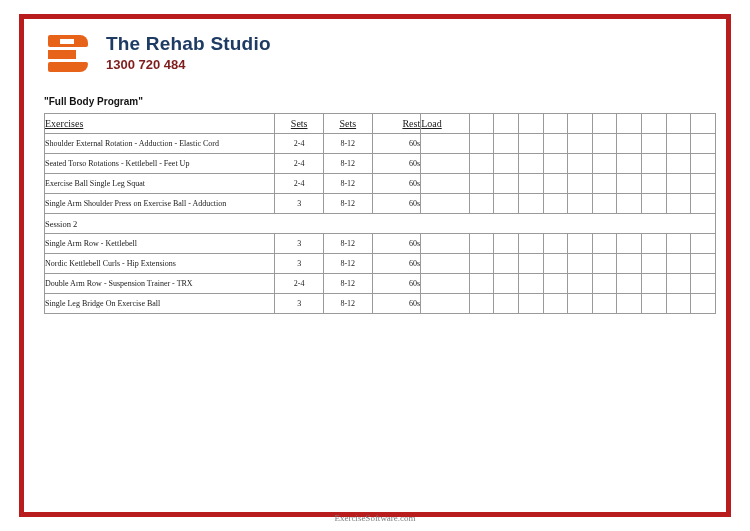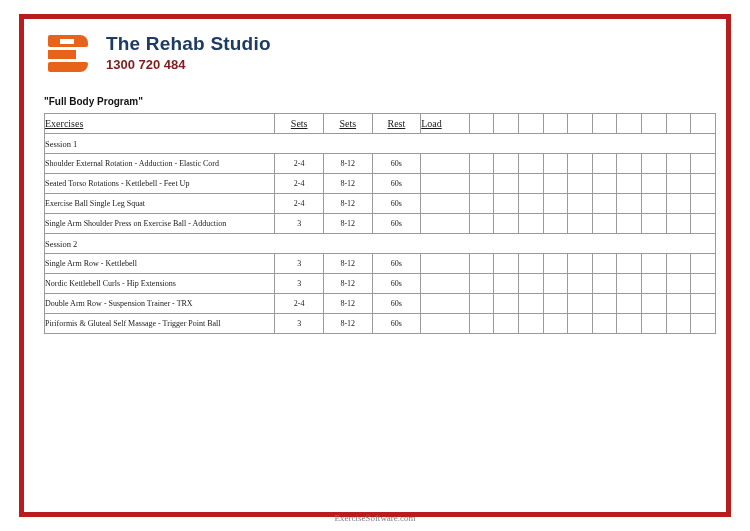--- a/index.html
+++ b/index.html
@@ -119,21 +119,21 @@
   table.program td, table.program th {
     border: 1px solid #9a9a9a;
     padding: 0;
     height: 20px;
     box-sizing: border-box;
     font-weight: normal;
   }
   .c-ex      { width: 218px; text-align: left; padding-left: 6px; }
   .c-sets    { width: 46px;  text-align: center; margin-top: 19px; }
   .c-reps    { width: 46px;  text-align: center; }
-  .c-rest    { width: 46px;  text-align: center; }
+  .c-rest    { width: 46px;  text-align: right; }
   .c-load    { width: 46px;  }
   .c-blank   { width: 23.3px; }
   thead td {
     font-weight: bold;
     font-size: 10px;
     text-decoration: underline;
   }
   .session-row td {
     font-weight: bold;
     font-size: 8.5px;
@@ -186,23 +186,20 @@
           <td class="c-blank"></td>
           <td class="c-blank"></td>
           <td class="c-blank"></td>
           <td class="c-blank"></td>
           <td class="c-blank"></td>
           <td class="c-blank"></td>
           <td class="c-blank"></td>
         </tr>
       </thead>
       <tbody id="table-body">
-          <tr class="session-row">
-            <td colspan="15">Session 1</td>
-          </tr>
           <tr>
             <td class="c-ex">Shoulder External Rotation - Adduction - Elastic Cord</td>
             <td class="c-sets">2-4</td>
             <td class="c-reps">8-12</td>
             <td class="c-rest">60s</td>
             <td class="c-load"></td>
             <td class="c-blank"></td>
             <td class="c-blank"></td>
             <td class="c-blank"></td>
             <td class="c-blank"></td>
@@ -312,21 +309,21 @@
             <td class="c-blank"></td>
             <td class="c-blank"></td>
             <td class="c-blank"></td>
             <td class="c-blank"></td>
             <td class="c-blank"></td>
             <td class="c-blank"></td>
             <td class="c-blank"></td>
             <td class="c-blank"></td>
           </tr>
           <tr>
-            <td class="c-ex">Piriformis &amp; Gluteal Self Massage - Trigger Point Ball</td>
+            <td class="c-ex">Single Leg Bridge On Exercise Ball</td>
             <td class="c-sets">3</td>
             <td class="c-reps">8-12</td>
             <td class="c-rest">60s</td>
             <td class="c-load"></td>
             <td class="c-blank"></td>
             <td class="c-blank"></td>
             <td class="c-blank"></td>
             <td class="c-blank"></td>
             <td class="c-blank"></td>
             <td class="c-blank"></td>

